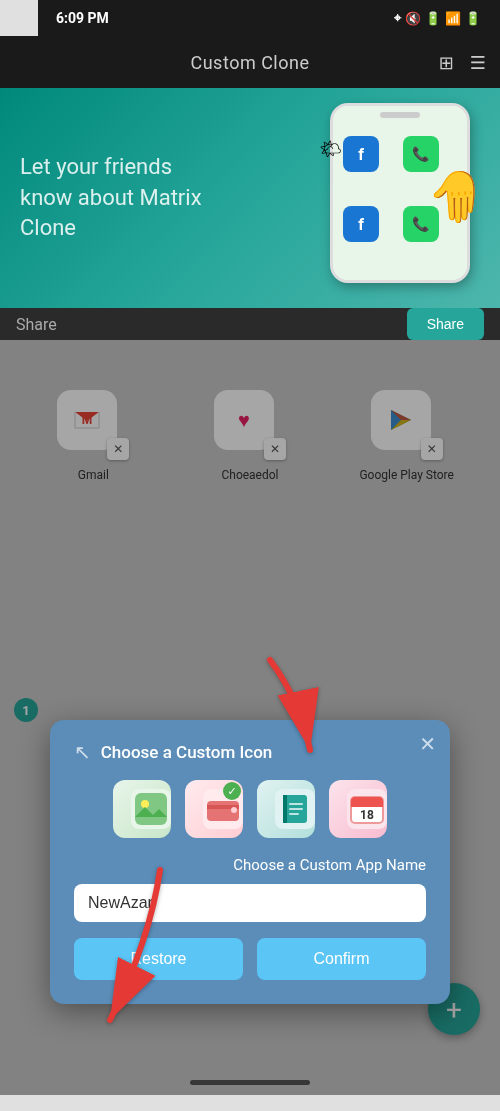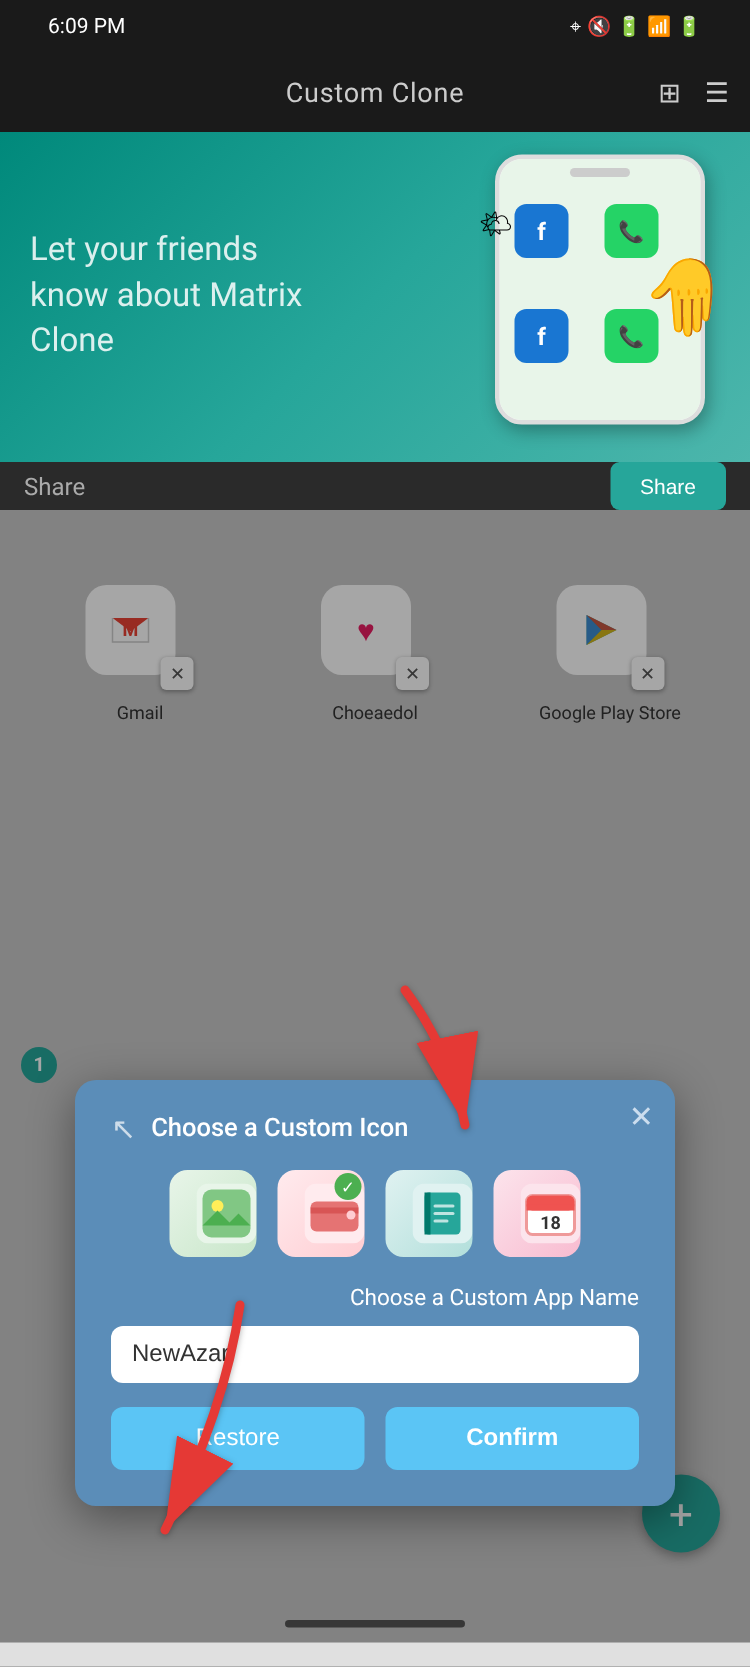--- a/index.html
+++ b/index.html
@@ -12,26 +12,27 @@
       position: relative;
     }
 
     
     .status-bar {
       background: #1a1a1a;
       height: 36px;
       display: flex;
       align-items: center;
       justify-content: space-between;
-      padding: 0 32px;
+      padding: 0 18px;
       color: white;
       font-size: 14px;
-      font-weight: 400;
+      font-weight: 700;
       position: relative;
       z-index: 100;
+      margin-left: 38px;
     }
     .status-bar-right {
       display: flex;
       align-items: center;
       gap: 4px;
       font-size: 13px;
     }
 
     
     .app-header {
@@ -374,21 +375,21 @@
       flex: 1;
       border: none;
       border-radius: 8px;
       padding: 12px;
       font-size: 16px;
       font-weight: 500;
       cursor: pointer;
       color: white;
     }
     .btn-restore { background: #5BC5F5; }
-    .btn-confirm { background: #5BC5F5; font-weight: bold; }
+    .btn-confirm { background: #5BC5F5; }
 
     
     .arrow-down {
       position: absolute;
       z-index: 25;
       pointer-events: none;
     }
     .arrow-svg {
       filter: drop-shadow(0 1px 2px rgba(0,0,0,0.3));
     }

